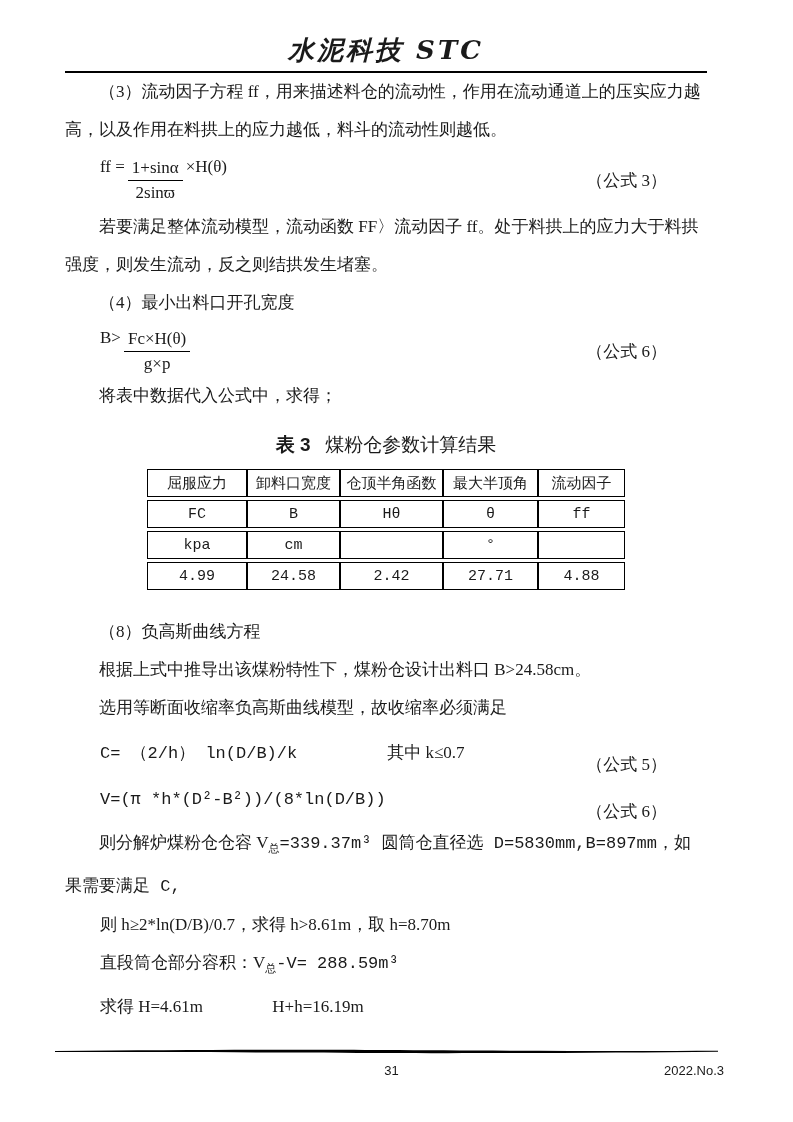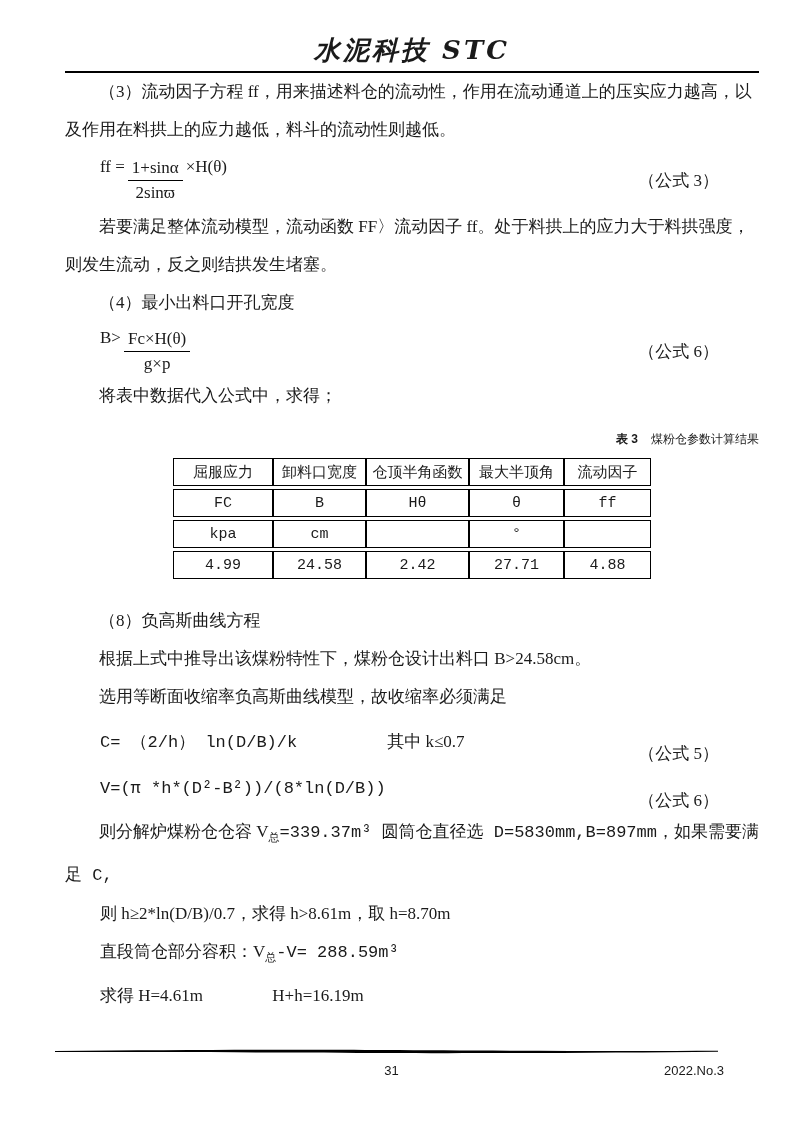--- a/index.html
+++ b/index.html
@@ -1,20 +1,20 @@
 <!DOCTYPE html>
 <html><head>
 <meta charset="utf-8">
 <style>
   html,body{margin:0;padding:0;background:#fff;}
   .page{
     position:relative;
     width:793px;height:1122px;
     box-sizing:border-box;
-    padding:34px 34px 0 65px;
+    padding:34px 86px 0 65px;
     background:#fff;
     color:#1a1a1a;
     font-family:"Liberation Serif","DejaVu Serif",serif;
     overflow:hidden;
   }
   .title{
     margin:0;text-align:center;
     font-family:"DejaVu Serif","Liberation Serif",serif;
     font-weight:700;font-style:italic;
     font-size:26px;letter-spacing:3px;line-height:32px;
@@ -28,21 +28,21 @@
   .eq3{margin:8px 0 4px 35px;}
   .eq4{margin:6px 0 2px 35px;}
   .eq56{margin:3px 0 3px 35px;min-height:44px;}
   .eq-body{display:inline-flex;align-items:flex-start;font-size:17px;}
   .eq-label{margin-left:auto;margin-right:40px;font-size:17px;white-space:nowrap;}
   .drop{position:relative;top:12px;}
   .frac{display:inline-flex;flex-direction:column;text-align:center;vertical-align:middle;margin:0 3px;line-height:22px;}
   .frac .num{border-bottom:1.5px solid #000;padding:0 4px 1px 4px;display:block;}
   .frac .den{padding-top:1px;display:block;}
   .cond{margin-left:90px;white-space:nowrap;}
-  .caption{ text-align:right;font-size:12px;margin:12px 0 4px 0;line-height:24px;}
+  .caption{ text-align:center;font-size:19px;margin:12px 0 4px 0;line-height:35px;}
   .caption .cap-prefix{font-weight:700;font-family:"Liberation Sans","DejaVu Sans",sans-serif;margin-right:10px;}
   table.data{
     margin:2px auto 0 auto;width:478px;table-layout:fixed;
     border-collapse:separate;border-spacing:0 3px;
     font-size:15px;text-align:center;
     font-family:"Liberation Mono","DejaVu Sans Mono",monospace;
   }
   table.data td{border:1px solid #000;height:26px;padding:0 2px;overflow:hidden;white-space:nowrap;}
   .sec5-gap{margin-top:20px;}
   .pair-gap{display:inline-block;margin-left:65px;}

